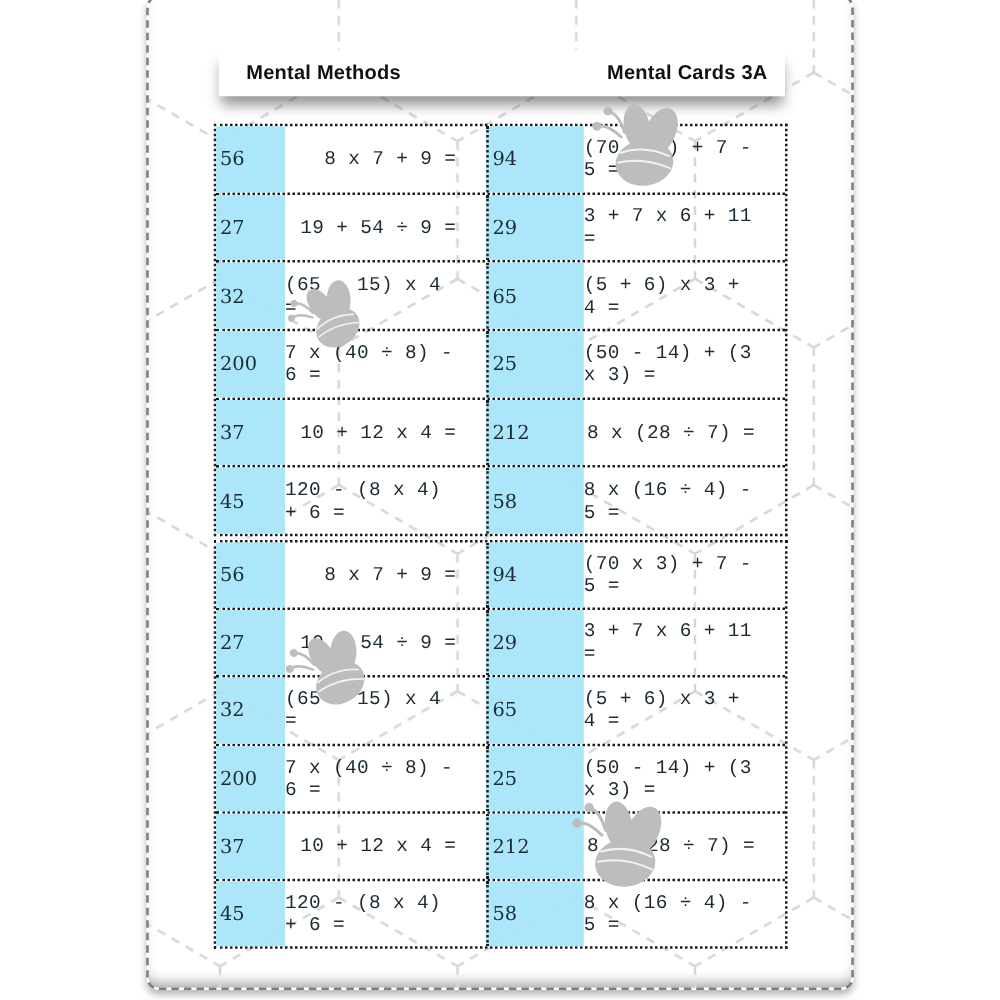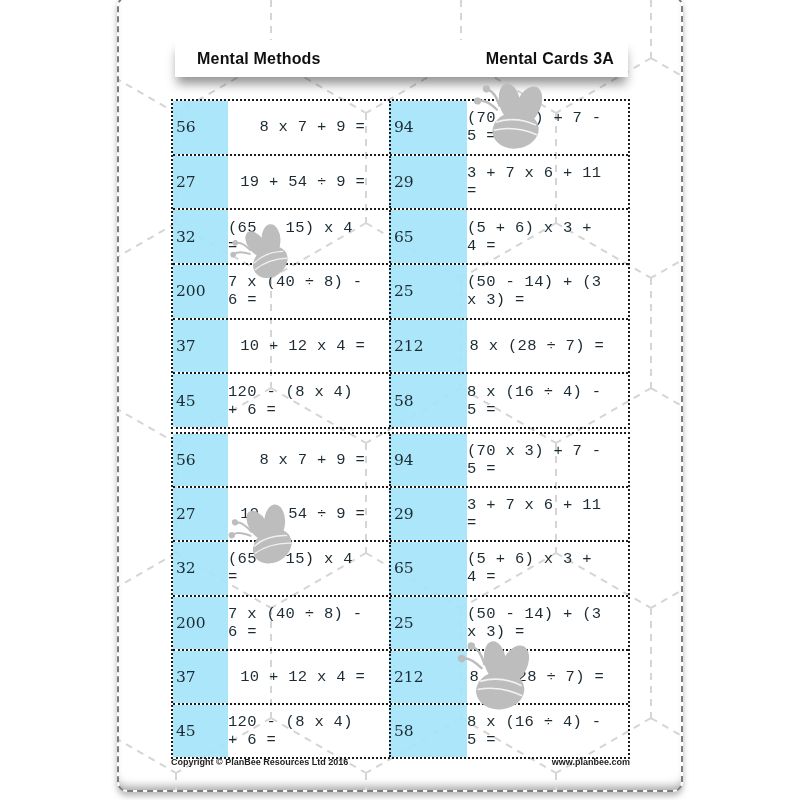--- a/index.html
+++ b/index.html
@@ -170,18 +170,14 @@
       <svg viewBox="0 0 120 90">
         <use href="#bee-shape"></use>
       </svg>
     </div>
   <div class="bee bee4">
       <svg viewBox="0 0 120 90">
         <use href="#bee-shape"></use>
       </svg>
     </div>
 
-  <div class="footer">
-    <span>Copyright © PlanBee Resources Ltd 2016</span>
-    <span>www.planbee.com</span>
-  </div>
 
 </div>
 
 </body></html>

